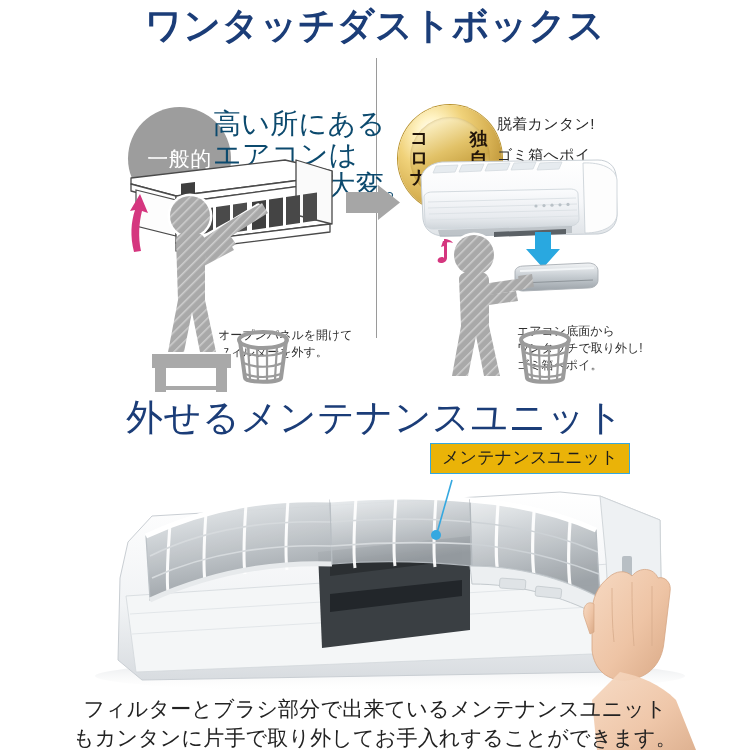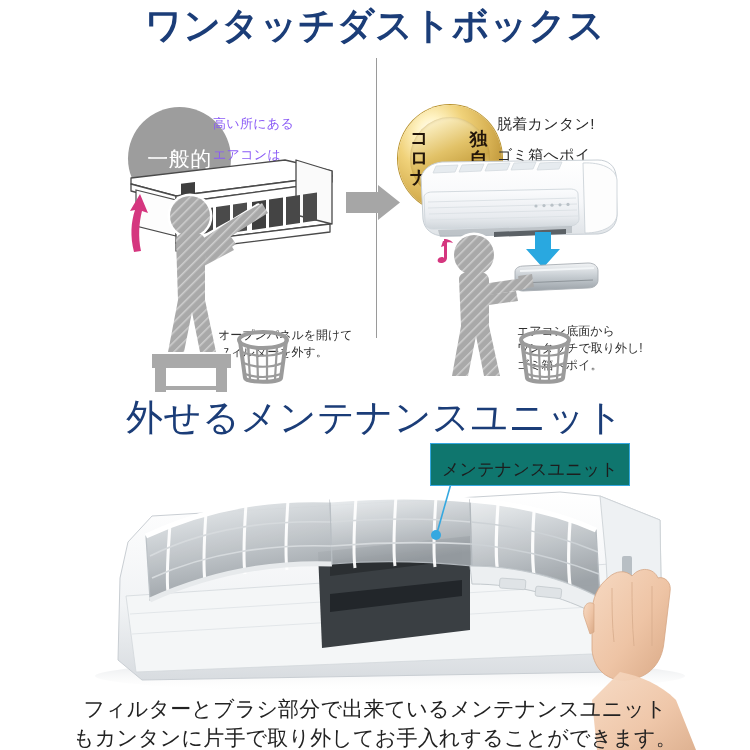--- a/index.html
+++ b/index.html
@@ -70,21 +70,21 @@
     line-height:1.08;
     gap:33px;
   }
   .badge-gold .l1,.badge-gold .l2{
     font-size:18px;font-weight:bold;color:#23160a;letter-spacing:0px;
   }
   .badge-gold .l2{margin-top:2px;}
 
   .lead-left{
     position:absolute;left:213px;top:58px;
-    font-size:13px;line-height:31px;color:#8b5cf6;
+    font-size:28px;line-height:31px;color:#0c4a6e;
     letter-spacing:0.3px;white-space:nowrap;
   }
   .lead-right{
     position:absolute;left:497px;top:58px;
     font-size:15px;line-height:31px;color:#2a2a2a;
     letter-spacing:0.3px;white-space:nowrap;
   }
 
   .caption-left{
     position:absolute;left:218px;top:277px;
@@ -93,22 +93,22 @@
   .caption-right{
     position:absolute;left:517px;top:273px;
     font-size:12px;line-height:17px;color:#2f2f2f;white-space:nowrap;
   }
 
   
   .scene{position:absolute;left:0;top:0;width:750px;height:750px;pointer-events:none;}
   .callout{
     position:absolute;left:430px;top:443px;
     border:1.6px solid #35a8e0;
-    background:#0f766e;
-    padding:16px 11px 5px 11px;
+    background:#eab308;
+    padding:4px 11px 5px 11px;
     font-size:17px;line-height:20px;color:#1d1d1d;
     white-space:nowrap;
     letter-spacing:0.2px;
   }
 
   
   .bottom-text{
     position:absolute;left:0;right:0;top:694px;
     text-align:center;
     font-size:21px;line-height:29px;color:#222222;

